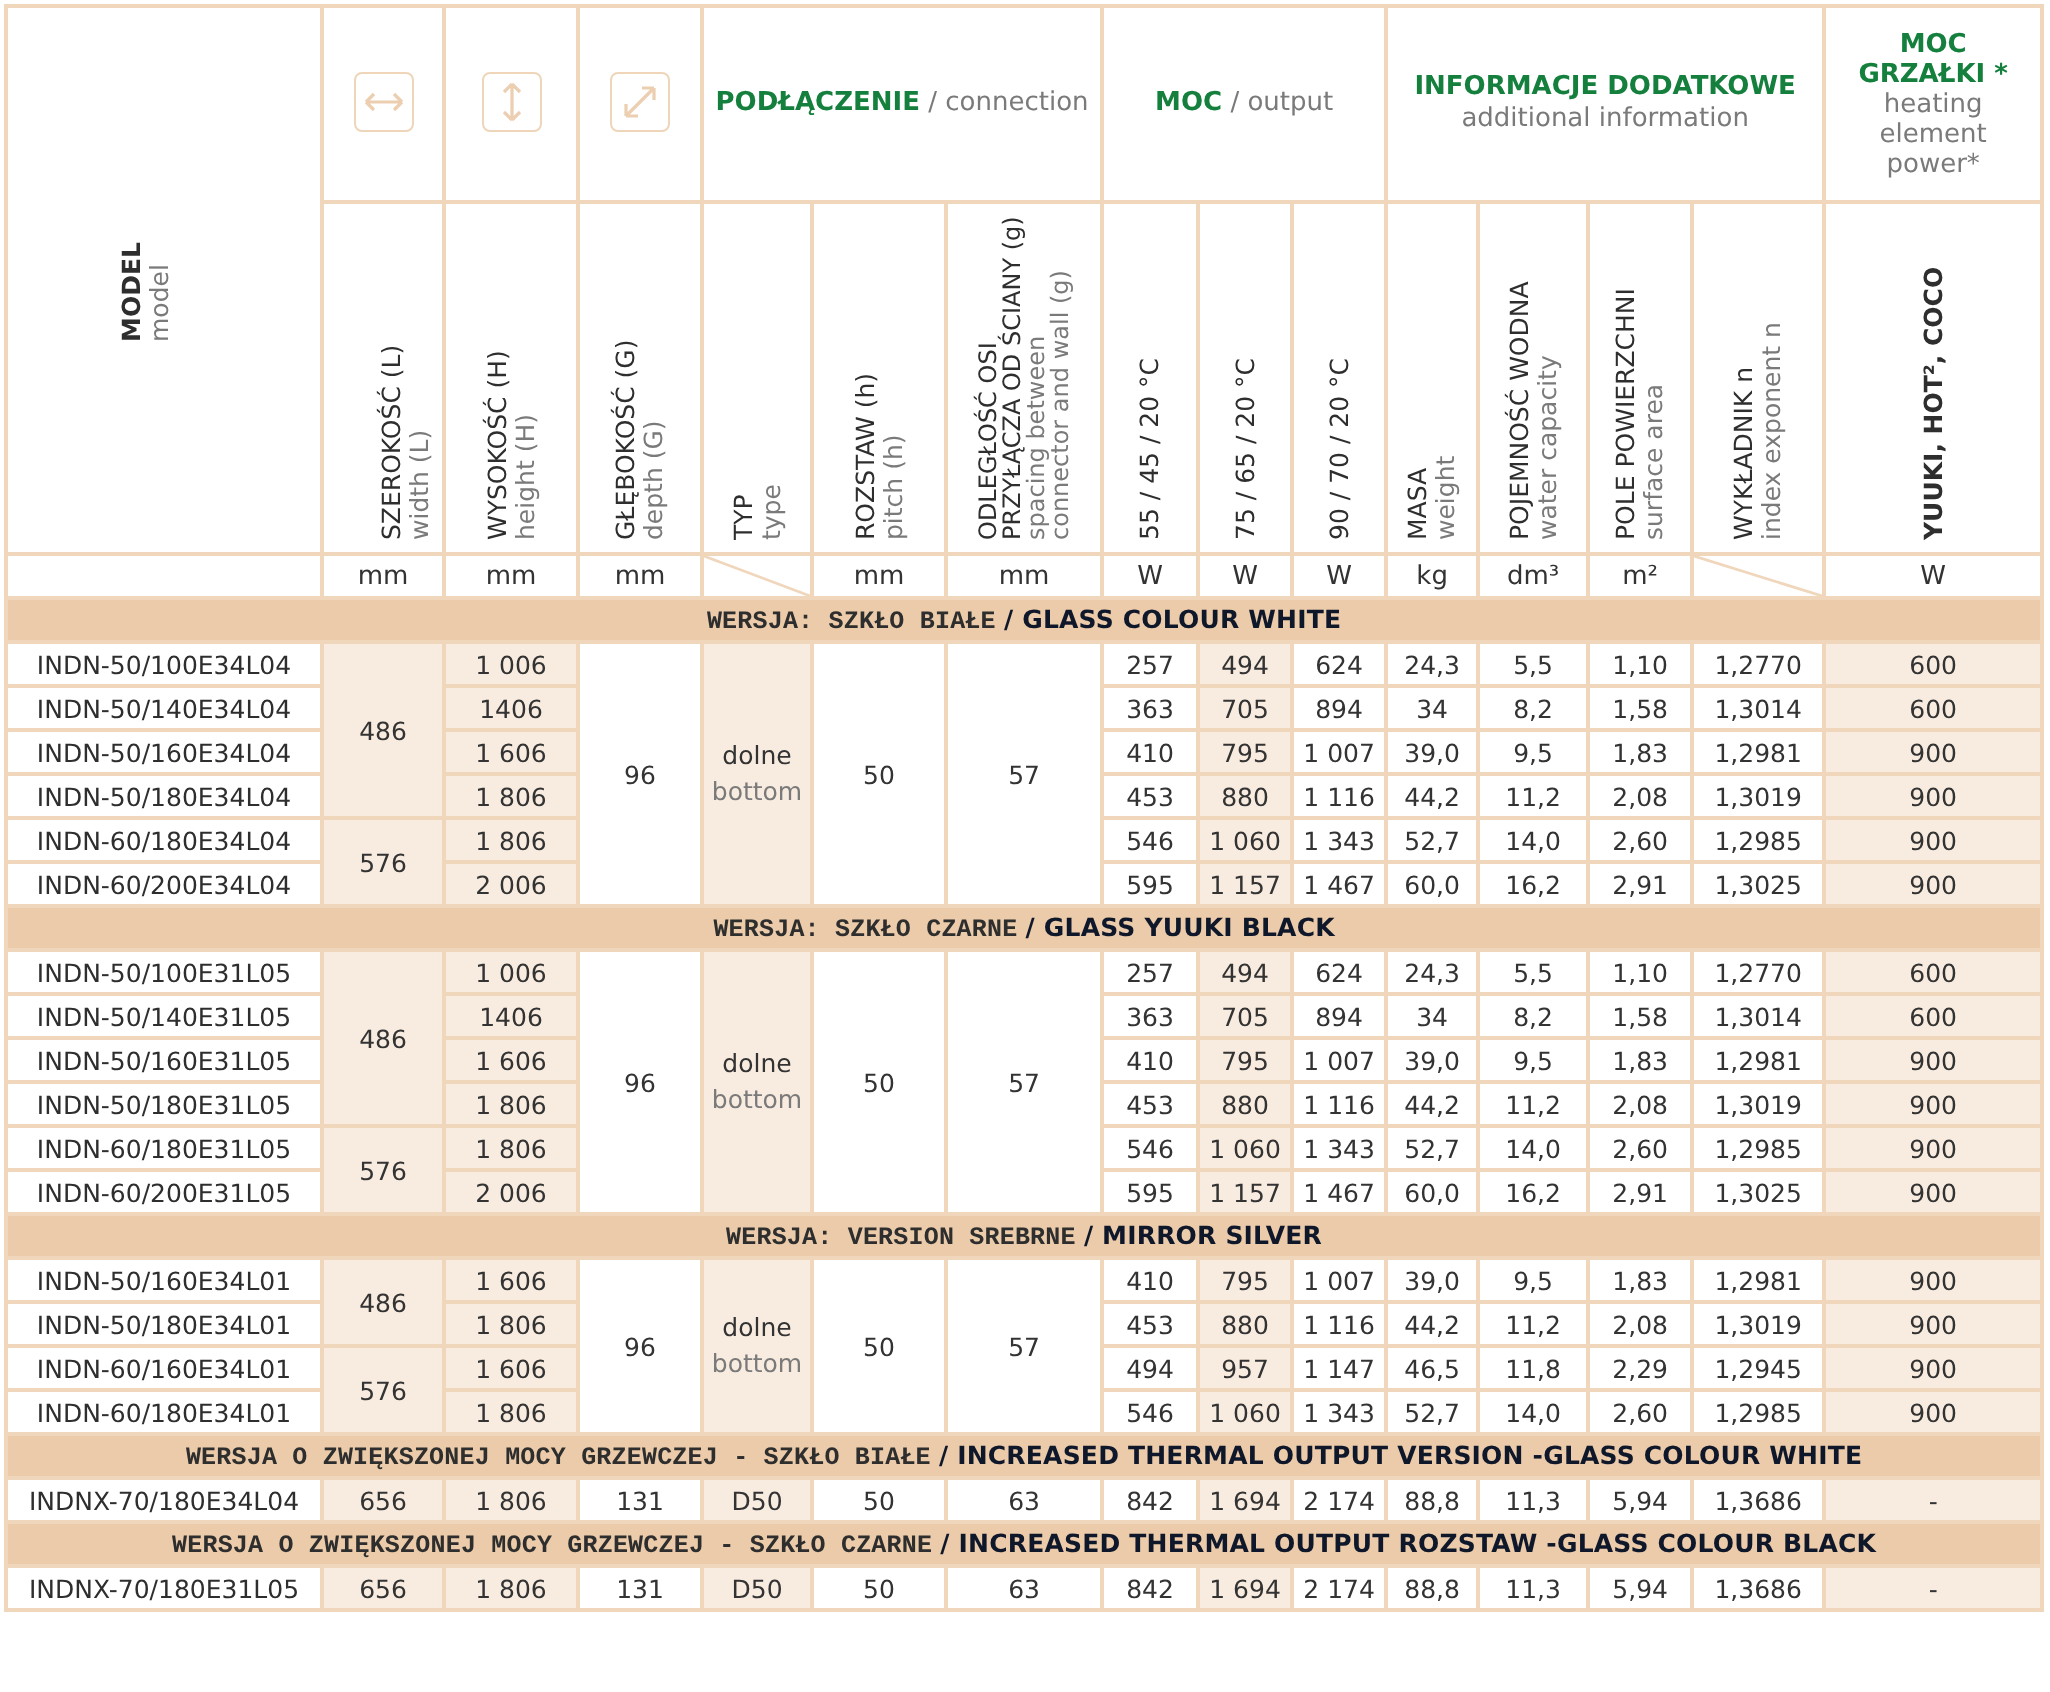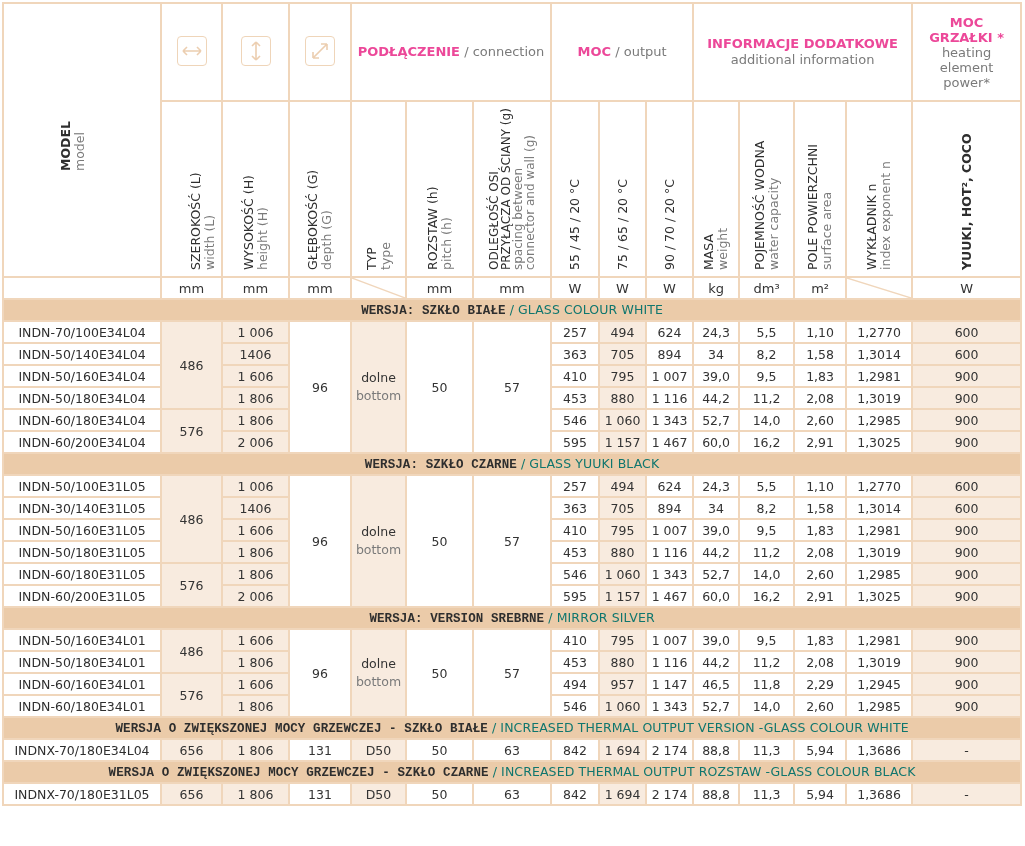--- a/index.html
+++ b/index.html
@@ -21,25 +21,25 @@
   }
   .hdr-group { height: 98px; }
   .hdr-rot { height: 174px; }
   .units td { height: 20px; font-size: 13px; color: #333; margin-top: 20px; }
   .sec td {
     background: #ebcba9; height: 20px; text-align: left;
     padding-left: 8px; font-size: 12.5px; letter-spacing: 0.1px;
     border-left-color: #ebcba9; border-right-color: #ebcba9;
   }
   .sec b { color: #2e2e2e; font-weight: bold; font-family: Liberation Mono, monospace; }
-  .sec .en { color: #0f766e; font-weight: normal; }
+  .sec .en { color: #0f172a; font-weight: bold; }
   .row td { height: 20px; font-size: 12.5px; color: #333; }
   td.model { text-align: left; padding-left: 6px; font-size: 12.5px; color: #2e2e2e; }
   td.tint { background: #f8ebdf; }
-  .b { font-weight: bold; color: #ec4899; }
+  .b { font-weight: bold; color: #15803d; }
   .g { color: #7a7a7a; }
   .rot-wrap { position: relative; width: 100%; height: 174px; }
   .rot {
     position: absolute; left: 50%; bottom: 6px;
     transform-origin: 0 0;
     transform: rotate(-90deg) translate(0, -50%);
     white-space: nowrap; text-align: left; line-height: 14px;
     font-size: 12.5px;
   }
   .rot .sub { color: #7a7a7a; display: block; }
@@ -263,21 +263,21 @@
           </svg>
         </td>
       <td>W</td>
     </tr>
   </thead>
   <tbody id="tbody">
       <tr class="sec">
         <td colspan="15"><b>WERSJA: SZKŁO BIAŁE</b> <span class="en">/ GLASS COLOUR WHITE</span></td>
       </tr>
       <tr class="row">
-        <td class="model b">INDN-70/100E34L04</td>
+        <td class="model b">INDN-50/100E34L04</td>
         <td class="tint" rowspan="4">486</td>
         <td class="tint">1 006</td>
         <td rowspan="6">96</td>
         <td class="tint" rowspan="6" style="line-height:18px">
           <div>dolne</div>
           <div class="g">bottom</div>
         </td>
         <td rowspan="6">50</td>
         <td rowspan="6">57</td>
         <td>257</td>
@@ -367,21 +367,21 @@
         <td>257</td>
         <td class="tint">494</td>
         <td>624</td>
         <td>24,3</td>
         <td>5,5</td>
         <td>1,10</td>
         <td>1,2770</td>
         <td class="tint">600</td>
       </tr>
       <tr class="row">
-        <td class="model b">INDN-30/140E31L05</td>
+        <td class="model b">INDN-50/140E31L05</td>
         <td class="tint">1406</td>
         <td>363</td>
         <td class="tint">705</td>
         <td>894</td>
         <td>34</td>
         <td>8,2</td>
         <td>1,58</td>
         <td>1,3014</td>
         <td class="tint">600</td>
       </tr>

